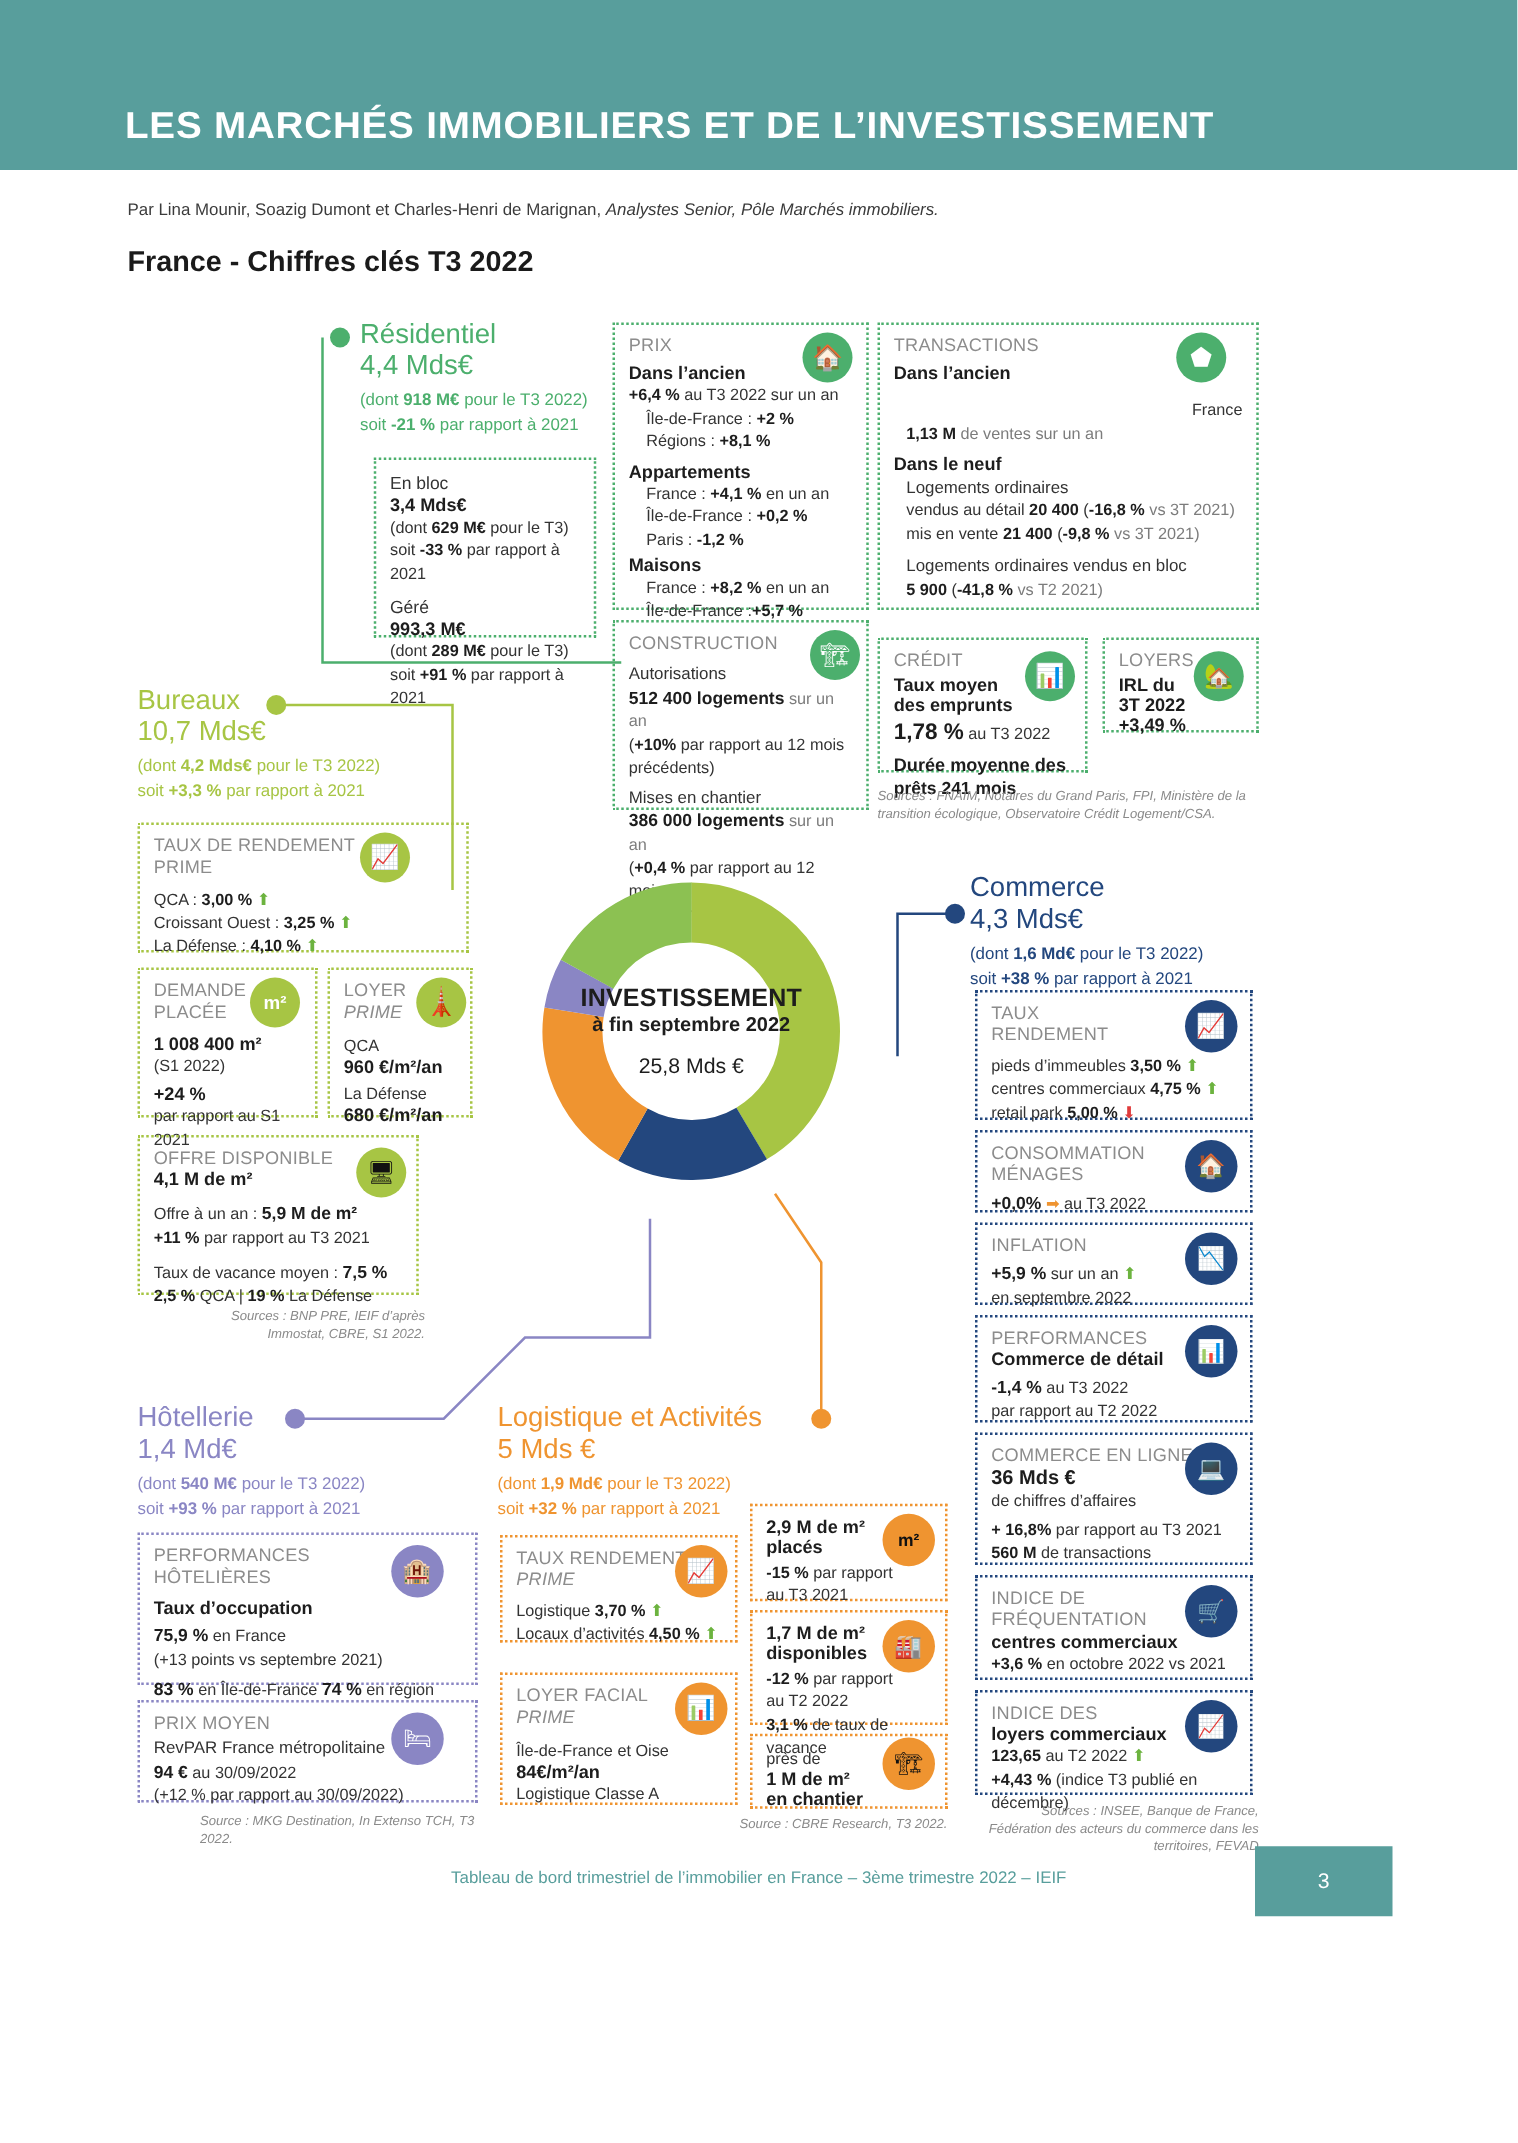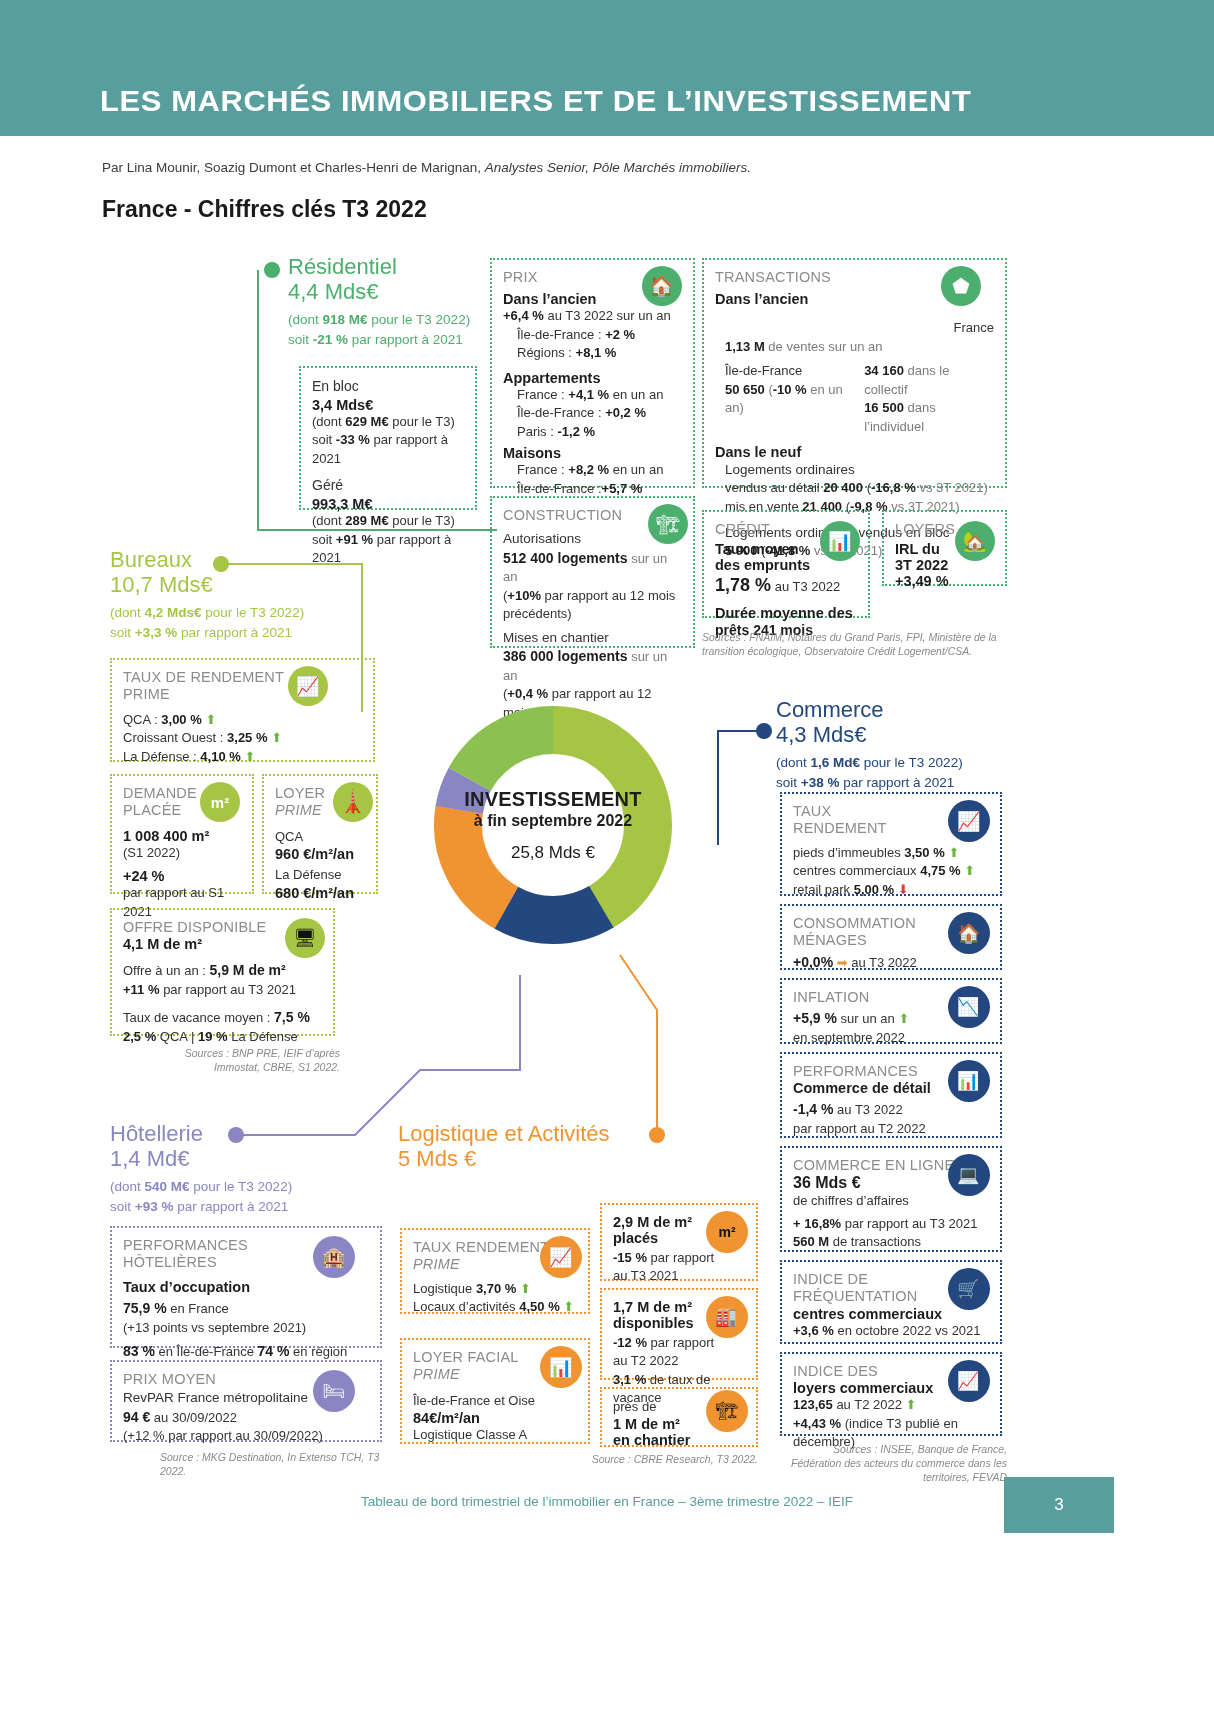--- a/index.html
+++ b/index.html
@@ -141,30 +141,20 @@
 </div>
 <div class="icon" style="left:642px;top:266px;width:40px;height:40px;background:#4caf6d;">
   <span style="color:#fff;font-size:20px;">🏠</span>
 </div>
 
 <div class="dbox dotted-green" style="left:702px;top:258px;width:305px;height:230px;">
   <div class="bhead" style="margin-bottom:5px;">TRANSACTIONS</div>
   <div class="bbig">Dans l’ancien</div>
   <div class="btxt" style="padding-left:10px;margin-top:12px;text-align:right;">France</div>
   <div class="btxt" style="padding-left:10px;"><b>1,13 M</b><span class="grey"> de ventes sur un an</span></div>
-  <div style="display:flex;margin-top:6px;">
-    <div style="width:160px;padding-left:10px;">
-      <div class="btxt">Île-de-France</div>
-      <div class="btxt"><b>50 650</b><span class="grey"> (</span><b class="c-res">-10 %</b><span class="grey"> en un an)</span></div>
-    </div>
-    <div style="width:140px;">
-      <div class="btxt"><b>34 160</b><span class="grey"> dans le collectif</span></div>
-      <div class="btxt"><b>16 500</b><span class="grey"> dans l’individuel</span></div>
-    </div>
-  </div>
   <div class="bbig" style="margin-top:8px;">Dans le neuf</div>
   <div class="btxt" style="padding-left:10px;font-size:13.5px;">Logements ordinaires</div>
   <div class="btxt" style="padding-left:10px;"><span>vendus au détail </span><b>20 400</b><span> (</span><b class="c-res">-16,8 %</b><span class="grey"> vs 3T 2021)</span></div>
   <div class="btxt" style="padding-left:10px;"><span>mis en vente </span><b>21 400</b><span> (</span><b class="c-res">-9,8 %</b><span class="grey"> vs 3T 2021)</span></div>
   <div class="btxt" style="padding-left:10px;margin-top:7px;font-size:13.5px;">Logements ordinaires vendus en bloc</div>
   <div class="btxt" style="padding-left:10px;"><b>5 900</b><span> (</span><b class="c-res">-41,8 %</b><span class="grey"> vs T2 2021)</span></div>
 </div>
 <div class="icon" style="left:941px;top:266px;width:40px;height:40px;background:#4caf6d;">
   <span style="color:#fff;font-size:20px;">⬟</span>
 </div>
@@ -392,20 +382,24 @@
 </div>
 <div class="icon" style="left:313px;top:1370px;width:42px;height:42px;background:#8a86c4;">
   <span style="color:#fff;font-size:18px;">🛏</span>
 </div>
 
 <div class="sources" style="left:160px;top:1450px;width:222px;text-align:left;">Source : MKG Destination, In Extenso TCH, T3 2022.</div>
 
 <div style="position:absolute;left:398px;top:1122px;width:330px;">
   <div class="sect-title c-log">Logistique et Activités</div>
   <div class="sect-title c-log">5 Mds €</div>
+  <div class="sect-sub c-log" style="margin-top:6px;">
+    <span>(dont </span><b>1,9 Md€</b><span> pour le T3 2022)</span><br>
+    <span>soit </span><b>+32 %</b><span> par rapport à 2021</span>
+  </div>
 </div>
 
 <div class="dbox dotted-log" style="left:400px;top:1228px;width:190px;height:86px;">
   <div class="bhead">TAUX RENDEMENT</div>
   <div class="bhead it">PRIME</div>
   <div class="btxt" style="margin-top:6px;"><span>Logistique </span><b>3,70 %</b> <span class="arr-up">⬆</span></div>
   <div class="btxt"><span>Locaux d’activités </span><b>4,50 %</b> <span class="arr-up">⬆</span></div>
 </div>
 <div class="icon" style="left:540px;top:1236px;width:42px;height:42px;background:#ef9430;">
   <span style="color:#fff;font-size:19px;">📈</span>

